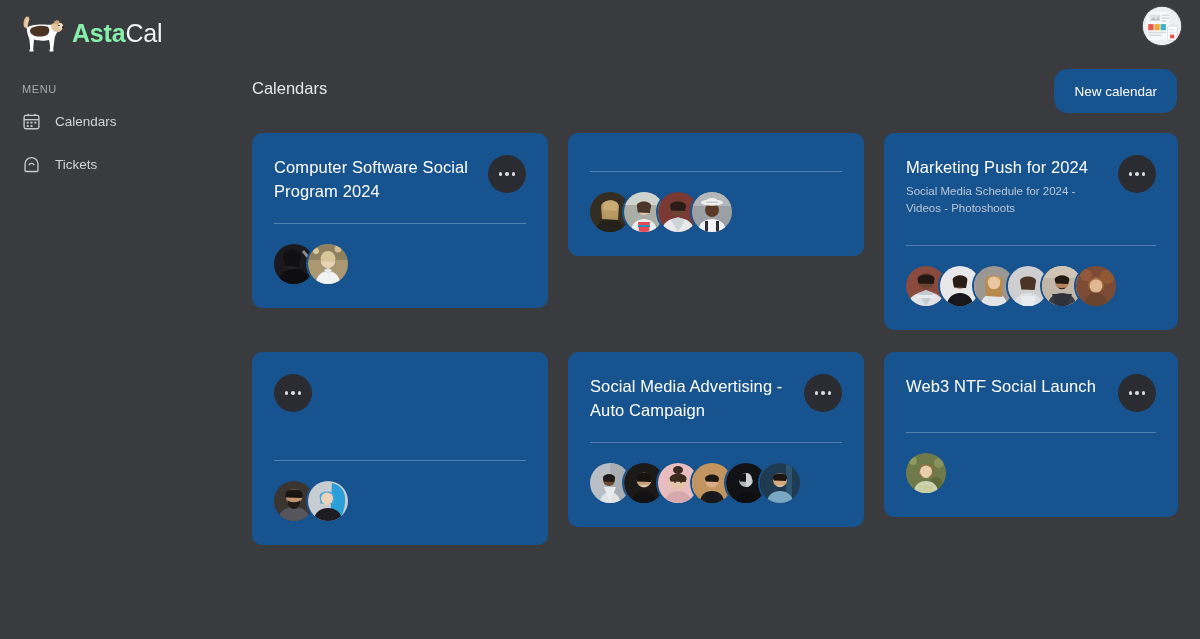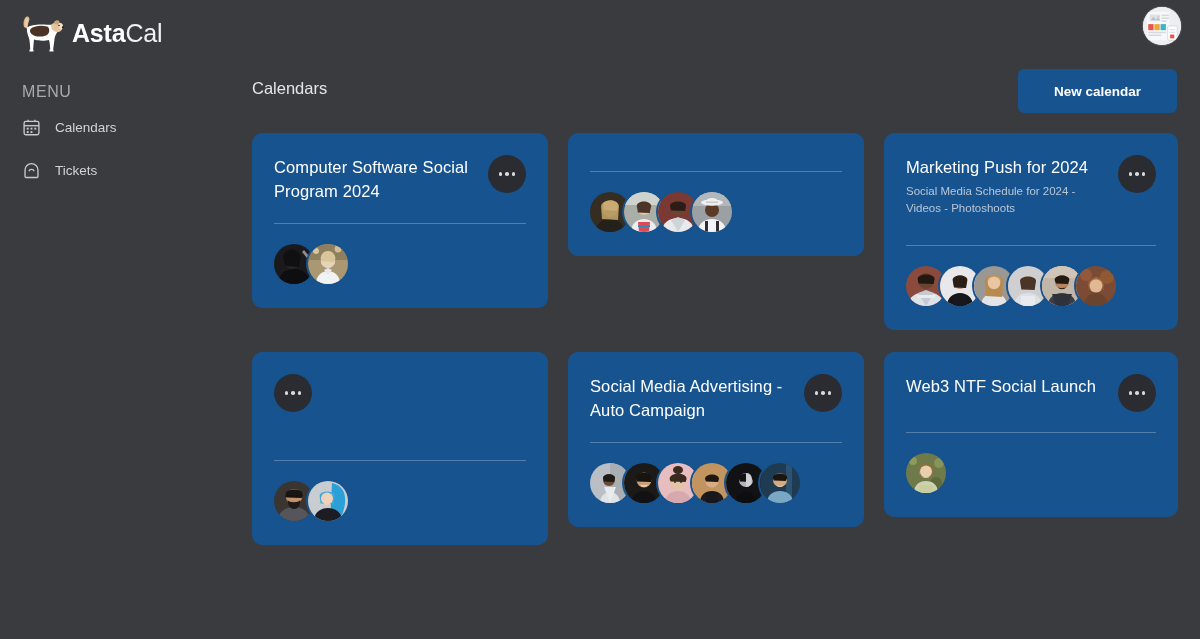--- a/index.html
+++ b/index.html
@@ -31,26 +31,26 @@
     gap: 8px;
     padding: 10px 0 0 16px;
     height: 56px;
   }
   #brand-logo { width: 48px; height: 42px; flex: 0 0 auto; display:block; }
   #brand-name {
     font-size: 25px;
     letter-spacing: -0.2px;
     white-space: nowrap;
   }
-  #brand-name .b1 { font-weight: bold; color: #ffffff; }
+  #brand-name .b1 { font-weight: bold; color: #86efac; }
   #brand-name .b2 { font-weight: normal; color: #f2f2f2; margin-top: 47px; }
 
   #menu-label {
     margin: 27px 0 0 22px;
-    font-size: 16px;
+    font-size: 11px;
     letter-spacing: 0.6px;
     color: #a8a9ad;
   }
 
   .nav-item {
     display: flex;
     align-items: center;
     gap: 14px;
     height: 34px;
     margin-top: 9px;
@@ -97,28 +97,28 @@
     position: absolute;
     left: 20px; top: 19px;
     font-size: 16.5px;
     color: #e4e5e7;
     font-weight: normal;
   }
   #new-calendar-btn {
     position: absolute;
     right: 23px; top: 9px;
     height: 44px;
-    padding: 0 36px;
+    padding: 0 20px;
     border: none;
-    border-radius: 6px;
+    border-radius: 14px;
     background: #17538f;
     color: #ffffff;
     font-family: "Liberation Sans", sans-serif;
     font-size: 13.5px;
-    font-weight: bold;
+    font-weight: normal;
     cursor: pointer;
   }
 
   
   #card-grid {
     position: absolute;
     left: 20px; top: 133px;
     width: 926px;
     display: grid;
     grid-template-columns: 296px 296px 294px;

